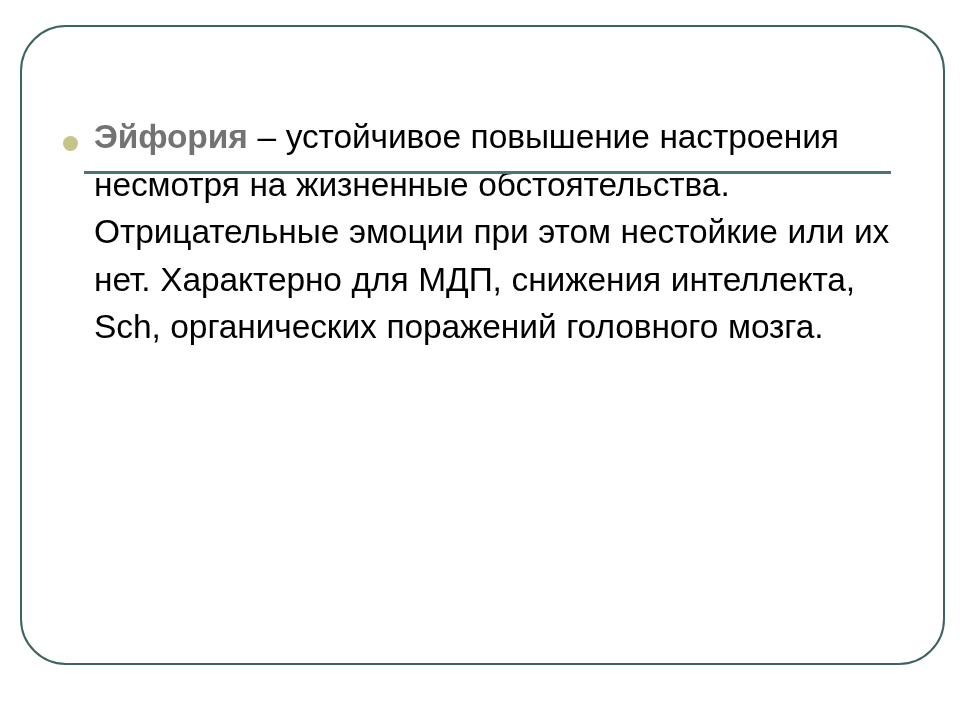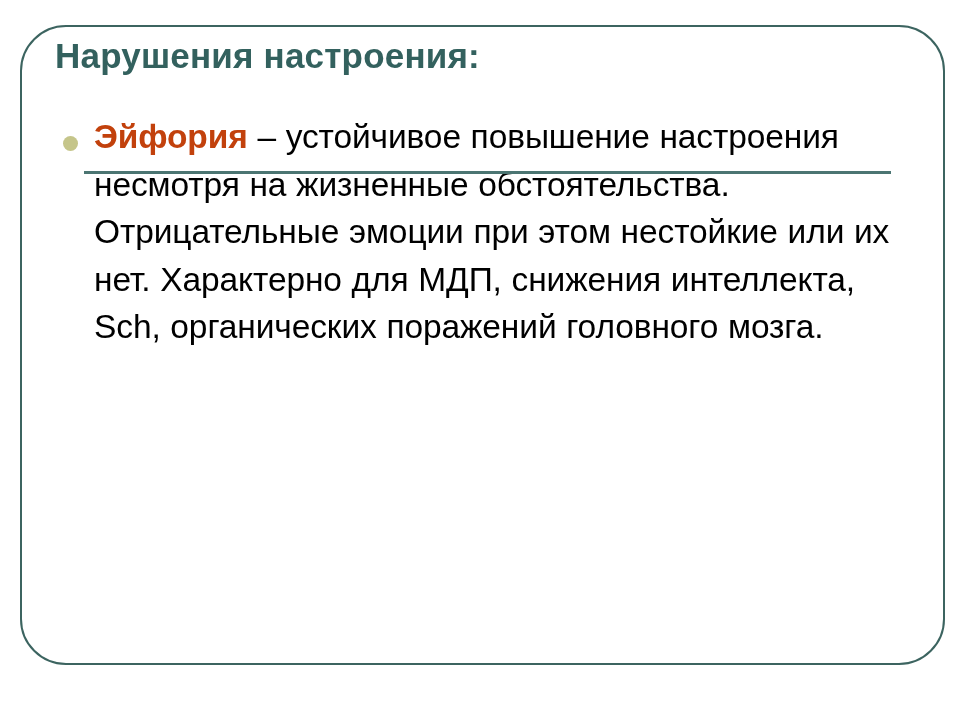--- a/index.html
+++ b/index.html
@@ -72,21 +72,21 @@
 
   #body-text {
     font-size: 33.5px;
     line-height: 47.5px;
     color: #000000;
     letter-spacing: -0.1px;
     word-spacing: 0.5px;
   }
 
   #body-text .kw {
-    color: #c2410c;
+    color: #737373;
     font-weight: bold;
     margin-top: 24px;
   }
 
   
   #body-rule {
     position: absolute;
     left: 84px;
     top: 171px;
     width: 807px;
@@ -97,21 +97,20 @@
   
   .inline { display: inline; }
 </style>
 </head>
 <body>
 
 <div id="slide">
 
   <div id="frame-border"></div>
 
-  <div id="title">Нарушения настроения:</div>
 
   <div id="body-block">
     <div class="bullet-row">
       <span id="bullet-marker"></span>
       <div id="body-text"><span class="kw inline">Эйфория</span><span class="inline"> – </span><span class="inline">устойчивое повышение настроения несмотря на жизненные обстоятельства. Отрицательные эмоции при этом нестойкие или их нет. Характерно для МДП, снижения интеллекта, Sch, органических поражений головного мозга.</span></div>
     </div>
   </div>
 
   <div id="body-rule"></div>
 

